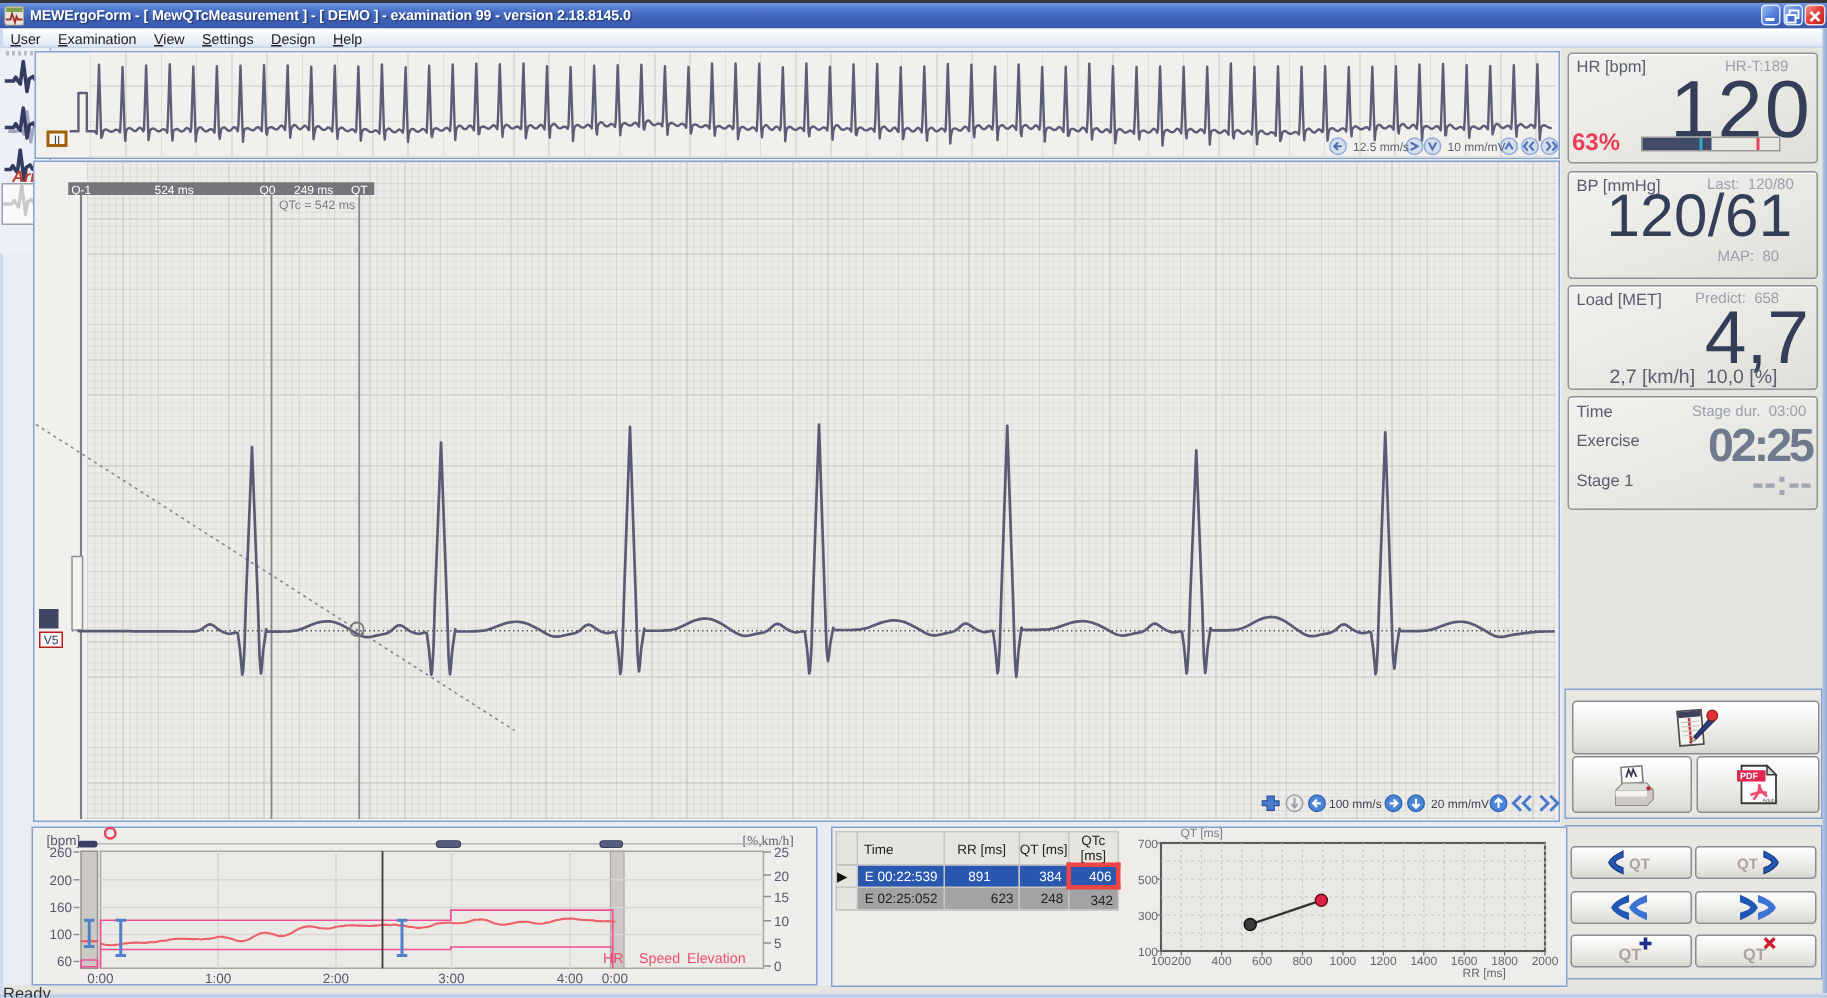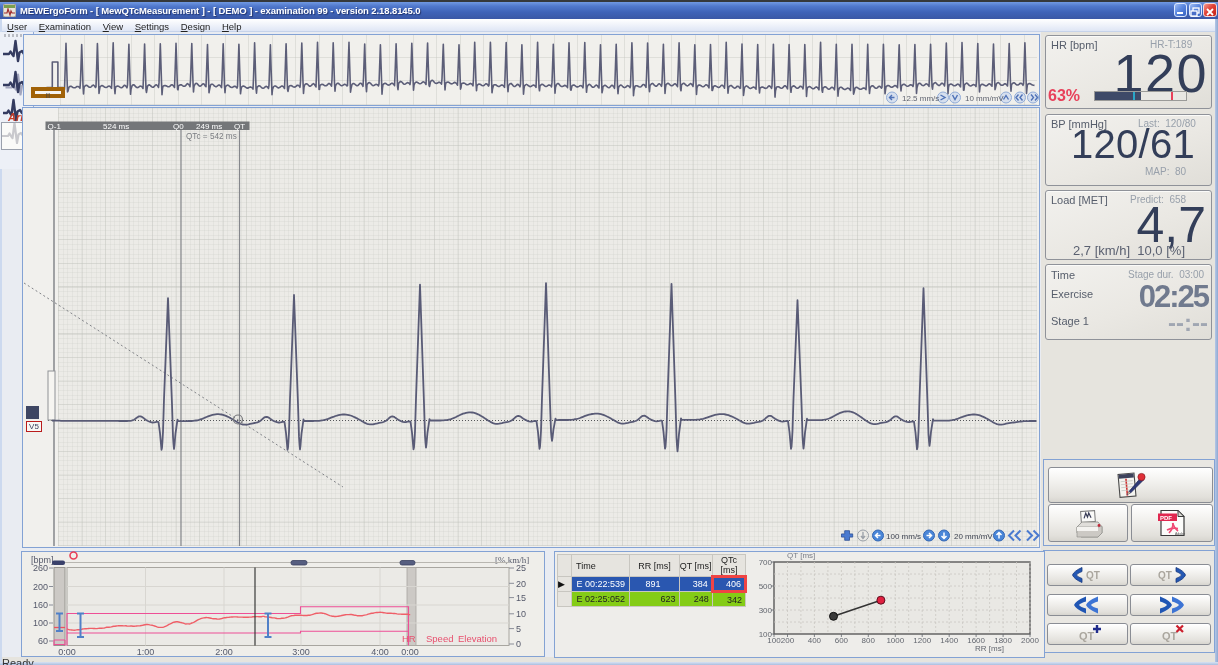--- a/index.html
+++ b/index.html
@@ -73,21 +73,21 @@
 
 <div class="panelblue" style="left:23px;top:34px;width:1017px;height:72px;background:#f2f1ee;"></div>
 <div class="abs" style="left:60px;top:35px;width:977px;height:70px;
   background-image:
    repeating-linear-gradient(90deg, rgba(193,195,189,0.38) 0 1px, transparent 1px 23.5px),
    repeating-linear-gradient(0deg, rgba(193,195,189,0.38) 0 1px, transparent 1px 23.5px);
   background-color:#f1f0ec;"></div>
 <svg class="abs" style="left:0;top:32px;" width="1040" height="78" fill="none">
  <path d="M46.5 87.5L52.3 87.5L52.3 62.0L57.9 62.0L57.9 87.5L63.0 87.5L64.0 88.4L64.5 89.2L65.0 74.1L65.5 58.8L66.0 43.2L66.5 60.1L67.0 76.4L67.5 91.9L68.0 91.0L69.0 87.1L70.0 86.4L71.0 86.3L72.0 86.8L73.0 87.5L74.0 87.8L75.0 87.7L76.0 87.2L77.0 86.5L78.0 86.5L79.0 87.0L79.5 87.5L80.0 88.3L80.5 80.6L81.0 66.0L81.5 51.1L81.7 44.6L82.0 53.6L82.5 69.7L83.0 85.9L83.5 94.0L84.0 87.7L84.5 86.5L85.5 85.6L86.5 85.3L87.5 85.8L88.5 86.7L89.5 87.3L90.5 87.3L91.5 86.5L92.5 85.4L93.5 85.1L94.5 86.0L95.5 87.5L96.0 86.6L96.5 71.9L97.0 56.9L97.4 43.6L97.5 45.6L98.0 62.1L98.5 78.0L99.0 93.4L99.5 89.9L100.0 86.8L101.0 86.0L102.0 85.6L103.0 86.0L104.0 86.7L105.0 87.3L106.0 87.5L107.0 87.2L108.0 86.4L109.0 86.1L110.0 86.5L111.0 87.5L111.5 88.4L112.0 78.4L112.5 63.2L113.0 47.7L113.2 42.8L113.5 54.2L114.0 71.1L114.5 88.0L115.0 93.7L115.5 87.2L116.5 86.5L117.5 86.0L118.5 86.2L119.5 86.9L120.5 87.5L121.5 87.7L122.5 87.2L123.5 86.1L124.5 85.2L125.5 85.7L126.5 86.9L127.0 87.9L127.5 85.2L128.0 70.6L128.5 55.7L128.9 44.3L129.0 48.2L129.5 64.5L130.0 80.0L130.5 94.3L131.0 89.2L132.0 85.9L133.0 84.9L134.0 84.9L135.0 85.9L136.0 87.0L137.0 87.6L138.0 87.5L139.0 86.8L140.0 86.1L141.0 86.2L142.0 86.9L142.5 87.6L143.0 88.5L143.5 76.9L144.0 62.1L144.5 47.1L144.6 44.1L145.0 57.2L145.5 73.5L146.0 89.9L146.5 92.5L147.5 86.1L148.5 85.1L149.5 84.9L150.5 85.6L151.5 86.6L152.5 87.2L153.5 87.1L154.5 86.2L155.5 85.0L156.5 84.8L157.5 85.8L158.0 86.4L158.5 87.5L159.0 82.9L159.5 68.3L160.0 53.4L160.3 43.8L160.5 49.6L161.0 65.9L161.5 82.1L162.0 94.6L162.5 88.6L163.0 86.4L164.0 85.7L165.0 85.4L166.0 85.7L167.0 86.3L168.0 86.8L169.0 86.8L170.0 86.1L171.0 85.1L172.0 84.7L173.0 85.4L174.0 86.6L174.5 87.5L175.0 74.3L175.5 59.5L176.0 44.6L176.0 43.4L176.5 58.3L177.0 74.1L177.5 89.0L178.0 89.8L178.5 85.9L179.5 85.2L180.5 84.7L181.5 84.9L182.5 85.6L183.5 86.2L184.5 86.3L185.5 85.7L186.5 84.4L187.5 83.6L188.5 84.3L189.5 85.6L190.0 86.7L190.5 80.3L191.0 66.0L191.5 51.3L191.8 43.6L192.0 51.3L192.5 67.3L193.0 82.5L193.5 91.9L194.0 86.5L195.0 84.2L196.0 83.3L197.0 83.5L198.0 84.6L199.0 85.7L200.0 86.2L201.0 85.8L202.0 84.7L203.0 83.8L204.0 84.1L205.0 85.4L205.5 86.3L206.0 86.7L206.5 72.7L207.0 58.4L207.5 44.5L207.5 45.1L208.0 60.9L208.5 76.8L209.0 92.8L209.5 89.9L210.5 85.1L211.5 84.2L212.5 84.2L213.5 85.0L214.5 86.1L215.5 86.6L216.5 86.6L217.5 85.9L218.5 85.0L219.5 85.1L220.5 86.0L221.0 86.6L221.5 87.6L222.0 79.3L222.5 64.6L223.0 49.7L223.2 43.8L223.5 53.5L224.0 69.8L224.5 85.4L225.0 92.6L225.5 86.6L226.0 86.1L227.0 85.3L228.0 85.1L229.0 85.7L230.0 86.7L231.0 87.3L232.0 87.5L233.0 87.0L234.0 86.4L235.0 86.2L236.0 86.9L237.0 88.1L237.5 86.5L238.0 71.8L238.5 56.9L238.9 44.3L239.0 46.9L239.5 63.3L240.0 78.9L240.5 93.8L241.0 89.9L241.5 87.1L242.5 86.3L243.5 86.0L244.5 86.4L245.5 87.2L246.5 87.9L247.5 88.1L248.5 87.9L249.5 87.2L250.5 86.9L251.5 87.4L252.5 88.2L253.0 89.1L253.5 78.3L254.0 63.0L254.5 47.3L254.6 42.9L255.0 55.2L255.5 72.1L256.0 88.4L256.5 93.1L257.0 87.4L258.0 86.4L259.0 85.7L260.0 86.0L261.0 87.0L262.0 87.9L263.0 88.2L264.0 87.9L265.0 87.0L266.0 86.3L267.0 86.7L268.0 87.6L268.5 88.5L269.0 85.1L269.5 70.5L270.0 55.6L270.4 44.8L270.5 49.3L271.0 65.6L271.5 81.1L272.0 94.7L272.5 89.6L273.5 86.8L274.5 86.0L275.5 86.0L276.5 86.7L277.5 87.5L278.5 87.9L279.5 87.6L280.5 86.8L281.5 86.0L282.5 86.1L283.5 86.9L284.0 87.6L284.5 88.5L285.0 76.3L285.5 61.4L286.0 46.3L286.1 43.8L286.5 57.6L287.0 73.8L287.5 89.2L288.0 91.4L289.0 86.4L290.0 85.7L291.0 85.5L292.0 86.0L293.0 86.7L294.0 87.1L295.0 87.0L296.0 86.3L297.0 85.4L298.0 85.2L299.0 86.0L299.5 86.4L300.0 87.3L300.5 81.9L301.0 67.2L301.5 52.1L301.8 43.0L302.0 49.6L302.5 65.9L303.0 81.9L303.5 93.4L304.0 87.4L304.5 85.3L305.5 84.1L306.5 83.7L307.5 84.2L308.5 85.3L309.5 86.1L310.5 86.1L311.5 85.4L312.5 84.1L313.5 83.6L314.5 84.5L315.5 86.0L316.0 87.0L316.5 72.9L317.0 58.1L317.5 43.0L317.5 42.4L318.0 58.1L318.5 74.2L319.0 89.5L319.5 89.3L320.0 85.5L321.0 84.7L322.0 84.3L323.0 84.5L324.0 85.2L325.0 85.7L326.0 85.8L327.0 85.2L328.0 84.1L329.0 83.4L330.0 84.0L331.0 85.2L331.5 86.2L332.0 79.2L332.5 64.7L333.0 49.9L333.2 42.8L333.5 51.2L334.0 67.3L334.5 82.7L335.0 91.3L335.5 85.9L336.5 84.0L337.5 83.2L338.5 83.4L339.5 84.3L340.5 85.3L341.5 85.7L342.5 85.5L343.5 84.9L344.5 84.3L345.5 84.5L346.5 85.3L347.0 86.0L347.5 85.6L348.0 71.0L348.5 56.1L349.0 42.3L349.0 43.6L349.5 59.9L350.0 76.1L350.5 92.2L351.0 88.8L352.0 84.4L353.0 83.6L354.0 83.5L355.0 84.3L356.0 85.2L357.0 85.7L358.0 85.4L359.0 84.4L360.0 83.3L361.0 83.3L362.0 84.5L362.5 85.2L363.0 86.3L363.5 77.7L364.0 63.6L364.5 49.3L364.7 44.1L365.0 54.1L365.5 69.7L366.0 85.8L366.5 91.8L367.0 84.7L367.5 84.1L368.5 82.8L369.5 82.5L370.5 83.3L371.5 84.5L372.5 85.4L373.5 85.6L374.5 85.2L375.5 84.5L376.5 84.4L377.5 84.8L378.5 85.9L379.0 83.8L379.5 70.0L380.0 56.0L380.4 44.7L380.5 47.8L381.0 63.1L381.5 78.5L382.0 94.1L382.5 87.8L383.0 84.6L384.0 83.7L385.0 83.3L386.0 83.6L387.0 84.4L388.0 85.0L389.0 85.1L390.0 84.6L391.0 83.6L392.0 83.1L393.0 83.7L394.0 84.7L394.5 85.7L395.0 75.4L395.5 61.4L396.0 47.2L396.1 43.8L396.5 55.5L397.0 70.8L397.5 86.5L398.0 89.7L398.5 83.6L399.5 82.3L400.5 81.4L401.5 81.7L402.5 82.8L403.5 83.9L404.5 84.3L405.5 84.0L406.5 83.2L407.5 82.6L408.5 82.9L409.5 83.7L410.0 84.6L410.5 80.7L411.0 67.0L411.5 52.9L411.8 43.4L412.0 48.2L412.5 63.5L413.0 78.2L413.5 90.2L414.0 85.3L415.0 82.8L416.0 82.1L417.0 82.1L418.0 82.8L419.0 83.4L420.0 83.7L421.0 83.5L422.0 82.7L423.0 81.9L424.0 82.0L425.0 82.9L425.5 83.6L426.0 84.5L426.5 72.6L427.0 58.7L427.5 44.8L427.6 43.1L428.0 56.4L428.5 71.2L429.0 85.2L429.5 86.5L430.5 81.7L431.5 80.5L432.5 80.3L433.5 81.3L434.5 82.5L435.5 83.3L436.5 83.4L437.5 83.0L438.5 82.4L439.5 82.3L440.5 82.9L441.0 83.3L441.5 84.2L442.0 78.8L442.5 65.4L443.0 51.9L443.3 44.2L443.5 50.8L444.0 65.6L444.5 80.1L445.0 89.9L445.5 84.6L446.0 82.9L447.0 82.2L448.0 82.0L449.0 82.4L450.0 83.2L451.0 83.8L452.0 83.9L453.0 83.4L454.0 82.6L455.0 82.4L456.0 83.1L457.0 84.3L457.5 85.2L458.0 71.9L458.5 58.4L459.0 44.7L459.0 44.8L459.5 59.6L460.0 74.4L460.5 89.1L461.0 87.7L461.5 83.8L462.5 83.2L463.5 82.9L464.5 83.2L465.5 84.0L466.5 84.6L467.5 84.8L468.5 84.5L469.5 83.8L470.5 83.4L471.5 83.9L472.5 84.9L473.0 85.8L473.5 78.1L474.0 63.6L474.5 48.8L474.7 42.3L475.0 51.4L475.5 67.5L476.0 82.7L476.5 90.6L477.0 85.7L478.0 84.4L479.0 84.0L480.0 84.2L481.0 84.8L482.0 85.5L483.0 85.7L484.0 85.4L485.0 84.5L486.0 83.7L487.0 84.1L488.0 85.2L488.5 86.1L489.0 85.2L489.5 70.6L490.0 55.6L490.4 42.3L490.5 44.3L491.0 60.8L491.5 77.0L492.0 92.8L492.5 89.0L493.5 85.3L494.5 84.7L495.5 84.7L496.5 85.3L497.5 86.1L498.5 86.5L499.5 86.4L500.5 85.7L501.5 85.0L502.5 85.1L503.5 85.9L504.0 86.4L504.5 87.4L505.0 77.6L505.5 62.6L506.0 47.4L506.2 42.5L506.5 53.8L507.0 70.2L507.5 86.2L508.0 91.6L508.5 85.6L509.0 85.0L510.0 83.7L511.0 83.4L512.0 84.3L513.0 85.6L514.0 86.4L515.0 86.5L516.0 85.7L517.0 84.6L518.0 84.4L519.0 85.3L519.5 85.9L520.0 86.9L520.5 84.2L521.0 70.1L521.5 55.8L521.9 44.8L522.0 48.5L522.5 64.3L523.0 79.8L523.5 94.2L524.0 88.6L524.5 85.8L525.5 84.9L526.5 84.4L527.5 84.9L528.5 85.8L529.5 86.4L530.5 86.6L531.5 86.2L532.5 85.4L533.5 85.0L534.5 85.5L535.5 86.5L536.0 87.4L536.5 75.7L537.0 60.6L537.5 45.4L537.6 42.3L538.0 55.6L538.5 72.0L539.0 87.8L539.5 90.8L540.0 85.8L541.0 84.9L542.0 84.3L543.0 84.6L544.0 85.4L545.0 86.2L546.0 86.5L547.0 86.2L548.0 85.4L549.0 84.9L550.0 85.2L551.0 86.0L551.5 87.0L552.0 82.4L552.5 68.2L553.0 53.7L553.3 44.4L553.5 50.0L554.0 65.8L554.5 81.3L555.0 93.2L555.5 87.4L556.5 84.5L557.5 83.5L558.5 83.6L559.5 84.7L560.5 85.9L561.5 86.5L562.5 86.5L563.5 86.0L564.5 85.4L565.5 85.6L566.5 86.2L567.0 86.9L567.5 87.7L568.0 74.2L568.5 59.2L569.0 44.0L569.0 42.8L569.5 58.0L570.0 74.2L570.5 89.5L571.0 90.2L572.0 85.8L573.0 85.1L574.0 85.0L575.0 85.6L576.0 86.5L577.0 86.9L578.0 86.9L579.0 86.4L580.0 85.7L581.0 85.6L582.0 86.4L582.5 86.8L583.0 87.8L583.5 81.0L584.0 66.0L584.5 50.6L584.8 42.6L585.0 50.6L585.5 67.4L586.0 82.8L586.5 92.3L587.0 87.5L587.5 85.9L588.5 84.7L589.5 84.3L590.5 85.1L591.5 86.3L592.5 87.2L593.5 87.3L594.5 86.6L595.5 85.4L596.5 85.0L597.5 85.9L598.5 87.6L599.0 88.0L599.5 73.6L600.0 59.0L600.5 44.8L600.5 45.4L601.0 61.5L601.5 77.4L602.0 92.8L602.5 90.6L603.0 86.8L604.0 85.8L605.0 85.3L606.0 85.7L607.0 86.7L608.0 87.5L609.0 87.7L610.0 87.1L611.0 85.9L612.0 85.2L613.0 85.9L614.0 87.2L614.5 88.3L615.0 80.0L615.5 65.3L616.0 50.3L616.2 44.3L616.5 54.1L617.0 70.4L617.5 86.6L618.0 93.8L618.5 87.5L619.5 85.9L620.5 85.1L621.5 85.3L622.5 86.3L623.5 87.2L624.5 87.6L625.5 87.3L626.5 86.4L627.5 85.6L628.5 85.9L629.5 86.8L630.0 87.7L630.5 86.0L631.0 71.0L631.5 55.7L631.9 42.7L632.0 45.4L632.5 62.2L633.0 79.0L633.5 95.7L634.0 90.2L635.0 86.3L636.0 85.7L637.0 85.7L638.0 86.2L639.0 86.8L640.0 87.0L641.0 86.7L642.0 85.6L643.0 84.5L644.0 84.5L645.0 85.6L645.5 86.4L646.0 87.4L646.5 77.2L647.0 62.4L647.5 47.3L647.6 43.1L648.0 54.8L648.5 71.1L649.0 87.1L649.5 91.6L650.0 85.6L650.5 84.9L651.5 83.7L652.5 83.4L653.5 84.2L654.5 85.4L655.5 86.1L656.5 86.1L657.5 85.3L658.5 84.1L659.5 83.8L660.5 84.8L661.0 85.4L661.5 86.4L662.0 83.1L662.5 69.1L663.0 54.7L663.4 44.3L663.5 48.7L664.0 64.4L664.5 79.8L665.0 93.4L665.5 87.6L666.0 84.9L667.0 83.8L668.0 83.3L669.0 83.9L670.0 84.9L671.0 85.7L672.0 85.8L673.0 85.2L674.0 84.2L675.0 83.7L676.0 84.4L677.0 85.7L677.5 86.7L678.0 74.7L678.5 60.1L679.0 45.3L679.1 42.9L679.5 56.5L680.0 72.7L680.5 89.1L681.0 90.7L681.5 85.0L682.5 83.9L683.5 83.3L684.5 83.6L685.5 84.7L686.5 85.6L687.5 85.9L688.5 85.4L689.5 84.3L690.5 83.5L691.5 84.1L692.5 85.4L693.0 86.5L693.5 81.6L694.0 67.6L694.5 53.3L694.8 44.7L695.0 51.0L695.5 66.7L696.0 82.8L696.5 94.4L697.0 87.8L698.0 85.5L699.0 85.0L700.0 85.1L701.0 85.7L702.0 86.4L703.0 86.7L704.0 86.4L705.0 85.5L706.0 84.7L707.0 85.0L708.0 86.1L708.5 86.9L709.0 87.9L709.5 74.3L710.0 59.8L710.5 45.1L710.5 44.5L711.0 59.9L711.5 75.6L712.0 90.5L712.5 90.4L713.5 86.5L714.5 85.9L715.5 85.9L716.5 86.4L717.5 87.1L718.5 87.5L719.5 87.3L720.5 86.3L721.5 85.2L722.5 85.2L723.5 86.4L724.0 87.1L724.5 88.2L725.0 80.8L725.5 65.5L726.0 49.9L726.2 42.4L726.5 51.3L727.0 68.4L727.5 84.1L728.0 93.1L728.5 88.1L729.0 86.7L730.0 85.7L731.0 85.4L732.0 86.1L733.0 87.2L734.0 88.0L735.0 88.1L736.0 87.5L737.0 86.4L738.0 86.2L739.0 87.0L740.0 88.4L740.5 88.1L741.0 73.3L741.5 58.2L742.0 44.1L742.0 45.5L742.5 62.1L743.0 78.8L743.5 95.5L744.0 91.7L744.5 87.5L745.5 86.5L746.5 85.9L747.5 86.4L748.5 87.4L749.5 88.2L750.5 88.5L751.5 88.1L752.5 87.4L753.5 87.0L754.5 87.4L755.5 88.3L756.0 89.2L756.5 80.1L757.0 65.2L757.5 50.1L757.7 44.6L758.0 55.2L758.5 71.6L759.0 86.6L759.5 93.0L760.0 88.1L761.0 87.5L762.0 87.0L763.0 87.1L764.0 87.7L765.0 88.3L766.0 88.4L767.0 87.9L768.0 86.7L769.0 85.8L770.0 86.2L771.0 87.5L771.5 88.5L772.0 86.3L772.5 71.5L773.0 56.5L773.4 44.3L773.5 47.6L774.0 64.2L774.5 80.7L775.0 97.1L775.5 90.9L776.5 87.3L777.5 86.7L778.5 86.7L779.5 87.3L780.5 88.0L781.5 88.2L782.5 87.9L783.5 86.9L784.5 85.8L785.5 85.9L786.5 87.1L787.0 87.9L787.5 88.9L788.0 78.0L788.5 63.2L789.0 48.1L789.1 44.5L789.5 57.0L790.0 73.2L790.5 88.5L791.0 92.3L791.5 87.5L792.0 87.0L793.0 86.1L794.0 85.9L795.0 86.6L796.0 87.6L797.0 88.2L798.0 88.2L799.0 87.4L800.0 86.4L801.0 86.2L802.0 87.2L802.5 87.7L803.0 88.8L803.5 84.7L804.0 69.9L804.5 54.8L804.8 44.5L805.0 49.8L805.5 66.3L806.0 82.8L806.5 96.5L807.0 90.2L807.5 87.7L808.5 86.9L809.5 86.6L810.5 87.0L811.5 87.9L812.5 88.6L813.5 88.7L814.5 88.2L815.5 87.3L816.5 86.9L817.5 87.6L818.5 88.9L819.0 89.8L819.5 76.2L820.0 60.3L820.5 44.2L820.6 42.3L821.0 57.7L821.5 74.7L822.0 90.4L822.5 92.3L823.0 88.2L824.0 87.3L825.0 86.7L826.0 87.1L827.0 88.0L828.0 88.9L829.0 89.2L830.0 88.8L831.0 87.8L832.0 87.2L833.0 87.7L834.0 88.8L834.5 89.8L835.0 83.7L835.5 68.6L836.0 53.1L836.3 44.4L836.5 51.9L837.0 68.8L837.5 85.2L838.0 96.2L838.5 90.2L839.5 87.9L840.5 87.2L841.5 87.3L842.5 88.2L843.5 89.1L844.5 89.5L845.5 89.4L846.5 88.7L847.5 88.1L848.5 88.3L849.5 89.0L850.0 89.7L850.5 90.5L851.0 75.3L851.5 59.8L852.0 44.2L852.0 44.2L852.5 61.2L853.0 77.9L853.5 94.1L854.0 92.8L855.0 88.2L856.0 87.4L857.0 87.3L858.0 88.0L859.0 88.8L860.0 89.2L861.0 89.2L862.0 88.7L863.0 88.1L864.0 88.0L865.0 88.5L865.5 88.9L866.0 89.7L866.5 81.7L867.0 66.6L867.5 51.2L867.7 44.4L868.0 53.7L868.5 70.4L869.0 85.6L869.5 93.5L870.0 88.6L870.5 87.3L871.5 86.1L872.5 85.7L873.5 86.3L874.5 87.5L875.5 88.2L876.5 88.3L877.5 87.6L878.5 86.5L879.5 86.2L880.5 86.9L881.5 88.2L882.0 87.2L882.5 72.5L883.0 57.5L883.4 44.2L883.5 46.2L884.0 62.6L884.5 78.5L885.0 93.8L885.5 90.2L886.0 86.9L887.0 85.9L888.0 85.4L889.0 85.7L890.0 86.5L891.0 87.2L892.0 87.3L893.0 86.8L894.0 86.0L895.0 85.5L896.0 85.9L897.0 86.8L897.5 87.7L898.0 78.3L898.5 63.9L899.0 49.4L899.2 44.7L899.5 55.4L900.0 71.1L900.5 85.7L901.0 91.0L901.5 85.9L902.5 84.9L903.5 84.2L904.5 84.4L905.5 85.2L906.5 86.0L907.5 86.3L908.5 86.0L909.5 85.3L910.5 84.8L911.5 85.0L912.5 85.7L913.0 86.5L913.5 83.7L914.0 69.7L914.5 55.4L914.9 44.5L915.0 48.2L915.5 63.8L916.0 79.1L916.5 93.5L917.0 87.7L918.0 84.2L919.0 83.3L920.0 83.3L921.0 84.2L922.0 85.2L923.0 85.6L924.0 85.5L925.0 84.7L926.0 83.9L927.0 84.0L928.0 84.9L928.5 85.5L929.0 86.5L929.5 75.5L930.0 61.4L930.5 47.1L930.6 44.2L931.0 56.7L931.5 71.9L932.0 86.3L932.5 89.1L933.0 84.6L933.5 84.0L934.5 82.9L935.5 82.6L936.5 83.5L937.5 84.7L938.5 85.4L939.5 85.4L940.5 84.5L941.5 83.4L942.5 83.2L943.5 84.3L944.0 84.9L944.5 86.0L945.0 81.5L945.5 67.1L946.0 52.4L946.3 43.0L946.5 48.8L947.0 64.9L947.5 81.1L948.0 93.7L948.5 87.3L949.0 85.0L950.0 84.3L951.0 84.0L952.0 84.4L953.0 85.2L954.0 85.8L955.0 85.8L956.0 85.3L957.0 84.4L958.0 84.1L959.0 84.7L960.0 86.0L960.5 86.9L961.0 73.6L961.5 58.8L962.0 43.8L962.0 42.6L962.5 57.6L963.0 73.9L963.5 90.3L964.0 90.1L964.5 84.9L965.5 83.8L966.5 83.1L967.5 83.5L968.5 84.6L969.5 85.6L970.5 86.0L971.5 85.7L972.5 85.0L973.5 84.6L974.5 84.9L975.5 85.7L976.0 86.6L976.5 80.2L977.0 65.8L977.5 51.1L977.8 43.5L978.0 51.2L978.5 67.1L979.0 82.5L979.5 92.0L980.0 86.7L981.0 84.8L982.0 84.3L983.0 84.4L984.0 85.0L985.0 85.6L986.0 85.9L987.0 85.6L988.0 84.6L989.0 83.8L990.0 84.1L991.0 85.0L991.5 85.8L992.0 86.2L992.5 72.1L993.0 57.9L993.5 44.0L993.5 44.6L994.0 60.3L994.5 75.3L995.0 89.6L995.5 87.9L996.5 83.8L997.5 82.7L998.5 82.6L999.5 83.5L1000.5 84.7L1001.5 85.3L1002.5 85.3L1003.5 84.7L1004.5 83.9L1005.5 83.8L1006.5 84.6L1007.0 85.1L1007.5 86.0L1008.0 77.9L1008.5 63.7L1009.0 49.3L1009.2 43.5L1009.5 52.9L1010.0 68.6L1010.5 84.3L1011.0 91.2L1011.5 85.0L1012.0 84.0L1013.0 83.1L1014.0 82.7L1015.0 83.4L1016.0 84.3L1017.0 85.0L1018.0 85.0L1019.0 84.4L1020.0 83.4L1021.0 83.2L1022.0 83.9L1023.0 85.3L1023.5 83.8L1024.0 69.6L1024.5 55.1L1024.9 42.8L1025.0 45.4L1025.5 61.3L1026.0 77.3L1026.5 93.4L1027.0 88.0L1027.5 84.5L1028.5 83.8L1029.5 83.5L1030.5 83.8L1031.5 84.5L1032.5 85.0L1033.5 85.3L1034.5 85.4" stroke="#5c5e78" stroke-width="1.6" transform="translate(0,-32)" stroke-linejoin="round"></path>
 </svg>
-<div class="abs" style="left:31px;top:87px;width:34px;height:11px;background:#f6f5f2;border:4px solid #a16207;font-size:8px;color:#444;text-align:center;line-height:10px;">II</div>
+<div class="abs" style="left:31px;top:87px;width:14px;height:11px;background:#f6f5f2;border:2px solid #a16207;font-size:8px;color:#444;text-align:center;line-height:10px;">II</div>
 
 <svg class="abs" style="left:880px;top:90px;opacity:0.88;" width="160" height="15">
  <g fill="#c4d4ee" fill-opacity="0.7" stroke="#85a3d4">
   <circle cx="12" cy="7.5" r="5.5"></circle>
       <circle cx="63" cy="7.5" r="5.5"></circle>
       <circle cx="75" cy="7.5" r="5.5"></circle>
       <circle cx="126" cy="7.5" r="5.5"></circle>
       <circle cx="140" cy="7.5" r="5.5"></circle>
       <circle cx="153" cy="7.5" r="5.5"></circle>
  </g>
@@ -371,21 +371,21 @@
    <td style="width:33px;background:#e6e4df;border:1px solid #c8c6c0;text-align:center;">QT [ms]</td>
    <td style="width:33px;background:#e6e4df;border:1px solid #c8c6c0;text-align:center;">QTc [ms]</td>
   </tr>
   <tr style="height:15px;background:#2a57b0;color:#fff;">
    <td style="background:#e6e4df;border:1px solid #c8c6c0;color:#111;">▶</td>
    <td style="border:1px solid #c8c6c0;text-align:center;">E 00:22:539</td>
    <td style="border:1px solid #c8c6c0;text-align:center;padding-right:3px;">891</td>
    <td style="border:1px solid #c8c6c0;text-align:right;padding-right:3px;">384</td>
    <td style="border:3px solid #ef4444;text-align:right;padding-right:3px;">406</td>
   </tr>
-  <tr style="height:15px;background:#84cc16;">
+  <tr style="height:15px;background:#a3a3a3;">
    <td style="background:#e6e4df;border:1px solid #c8c6c0;"></td>
    <td style="border:1px solid #c8c6c0;text-align:center;">E 02:25:052</td>
    <td style="border:1px solid #c8c6c0;text-align:right;padding-right:3px;">623</td>
    <td style="border:1px solid #c8c6c0;text-align:right;padding-right:3px;">248</td>
    <td style="border:1px solid #c8c6c0;text-align:right;padding-right:3px;">342</td>
   </tr>
  </tbody>
     </table>
 </div>
 

